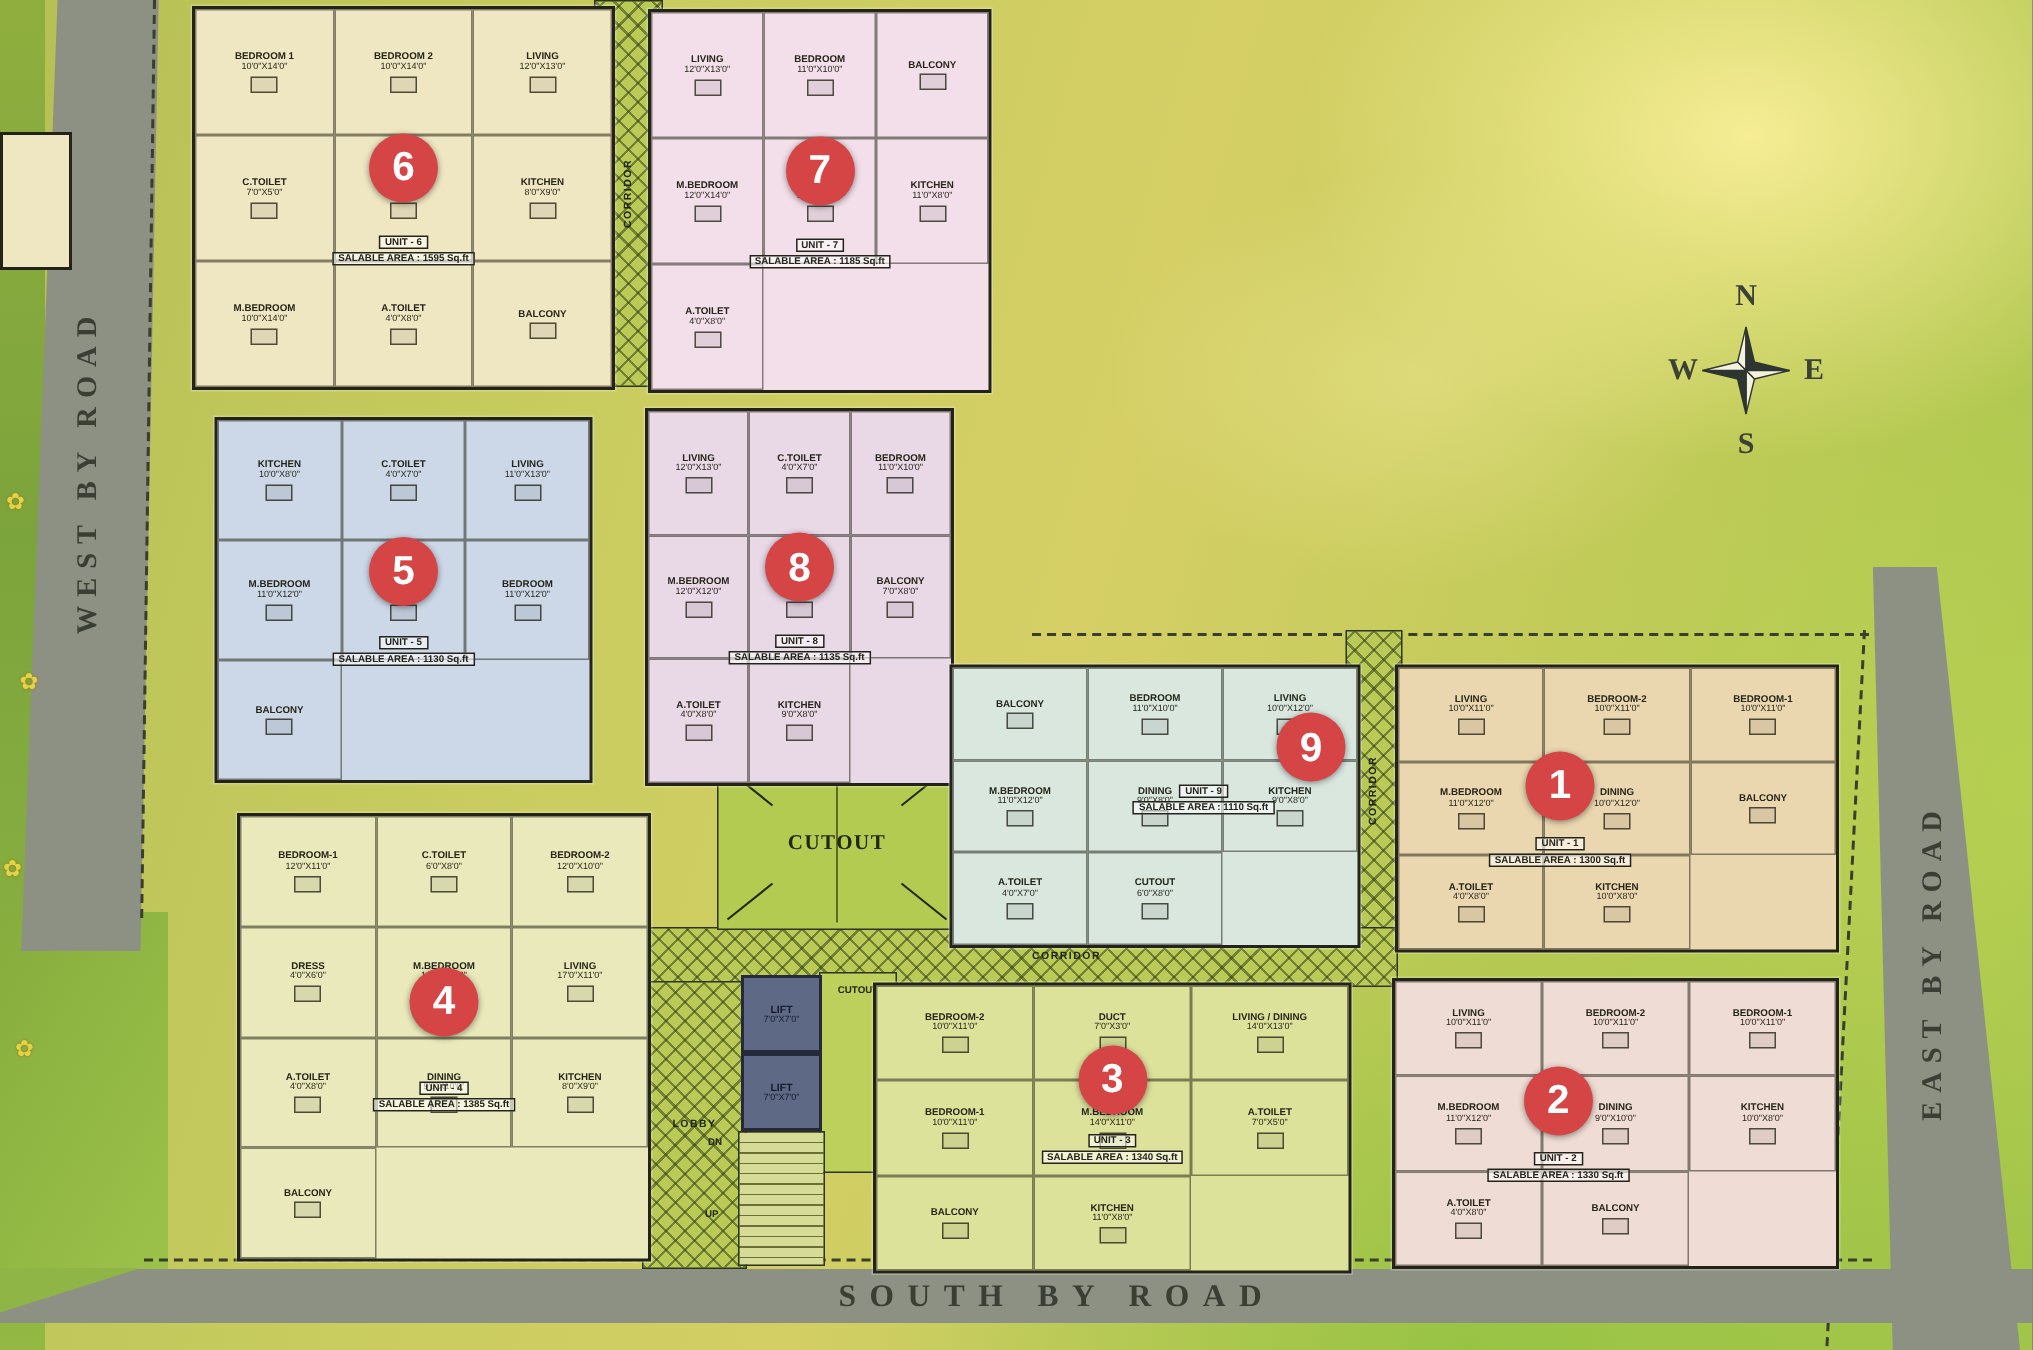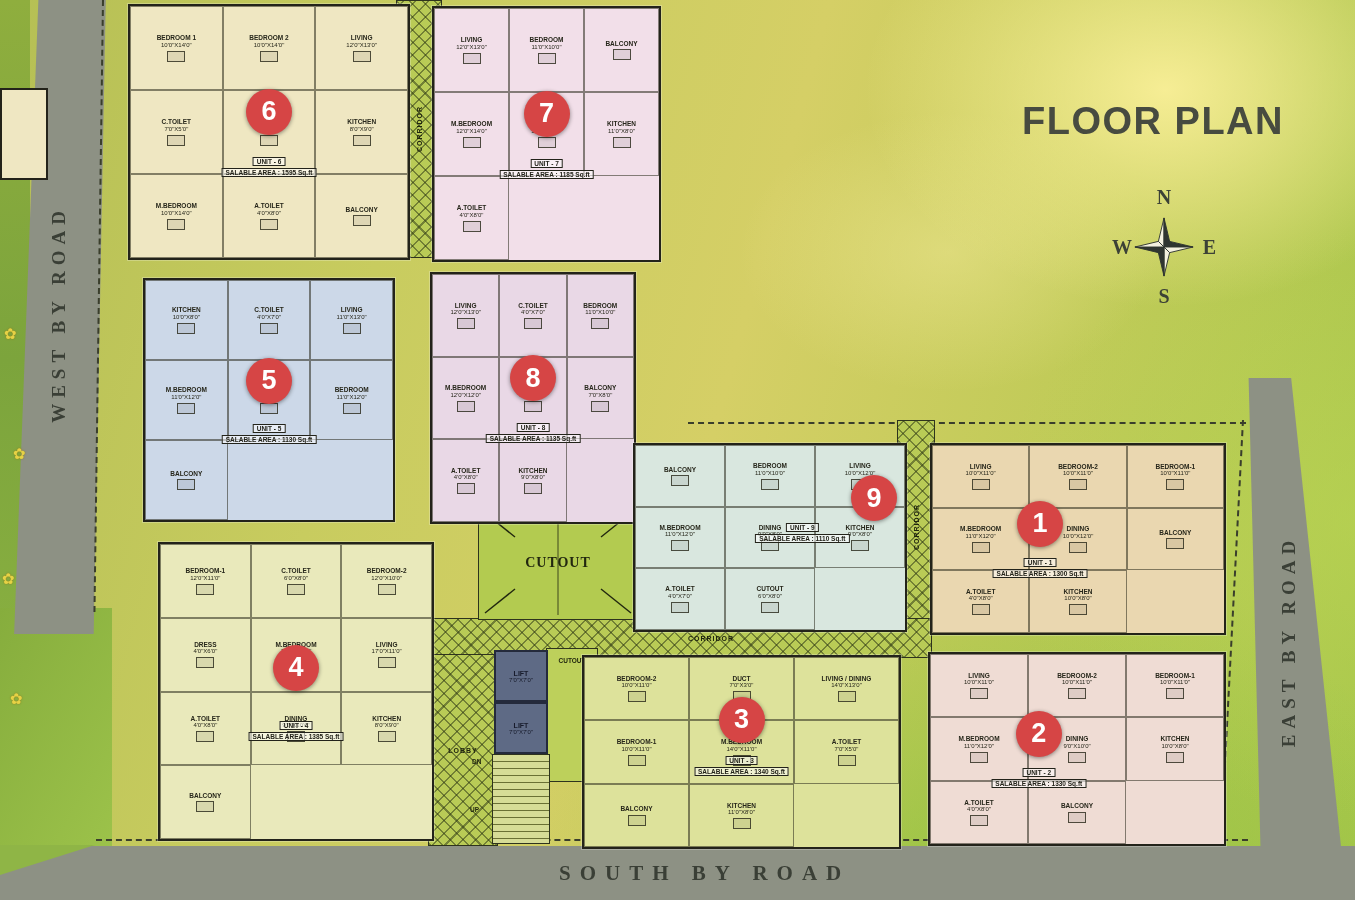--- a/index.html
+++ b/index.html
@@ -21,21 +21,21 @@
     clip-path:polygon(0 0,100% 0,0 100%);z-index:3;}
   .flower{position:absolute;font-size:15px;color:#e6d245;text-shadow:0 0 2px #8f7b1d;z-index:2;}
 
   
   .road{position:absolute;background:#8d9184;}
   .road-label{font-family:"Liberation Serif",serif;color:#3a3f36;font-weight:600;}
   .road-west{left:8px;top:-6px;width:102px;height:640px;
     clip-path:polygon(30% 0,96% 0,84% 100%,6% 100%);}
   .road-east{left:1222px;top:378px;width:133px;height:525px;
     clip-path:polygon(20% 0,52% 0,94% 100%,30% 100%);}
-  .road-south{left:0;top:846px;width:1355px;height:54px;z-index:2;}
+  .road-south{left:0;top:846px;width:1355px;height:36px;z-index:2;}
   .vlabel{position:absolute;left:50%;top:50%;transform:translate(-50%,-50%) rotate(180deg);
     writing-mode:vertical-rl;letter-spacing:6px;font-size:19px;white-space:nowrap;}
   .road-south .road-label{position:absolute;left:52%;top:50%;transform:translate(-50%,-50%);
     letter-spacing:9px;font-size:21px;}
 
   
   .dash-h{position:absolute;border-top:2px dashed #3a3e2c;}
   .dash-v{position:absolute;border-left:2px dashed #3a3e2c;}
 
   
@@ -131,21 +131,20 @@
   </div>
   <div class="road road-south">
     <span class="road-label">SOUTH BY ROAD</span>
   </div>
 
   <div class="dash-h" style="left:688px;top:422px;width:558px;"></div>
   <div class="dash-h" style="left:96px;top:839px;width:1152px;"></div>
   <div class="dash-v" style="left:1242px;top:420px;height:478px;transform:rotate(3deg);transform-origin:top left;"></div>
   <div class="dash-v" style="left:102px;top:0;height:612px;transform:rotate(0.8deg);transform-origin:top left;"></div>
 
-  <div class="title">FLOOR PLAN</div>
   <div class="compass">
     <span class="pt n">N</span>
     <span class="pt s">S</span>
     <span class="pt w">W</span>
     <span class="pt e">E</span>
     <svg width="60" height="60" viewBox="0 0 64 64">
       <g stroke="#2f3530" stroke-width="1">
         <path d="M32 1 L26 26 L32 32 Z" fill="#f4f1df"></path>
           <path d="M32 1 L38 26 L32 32 Z" fill="#2f3530"></path>
         <path d="M63 32 L38 26 L32 32 Z" fill="#2f3530"></path>

